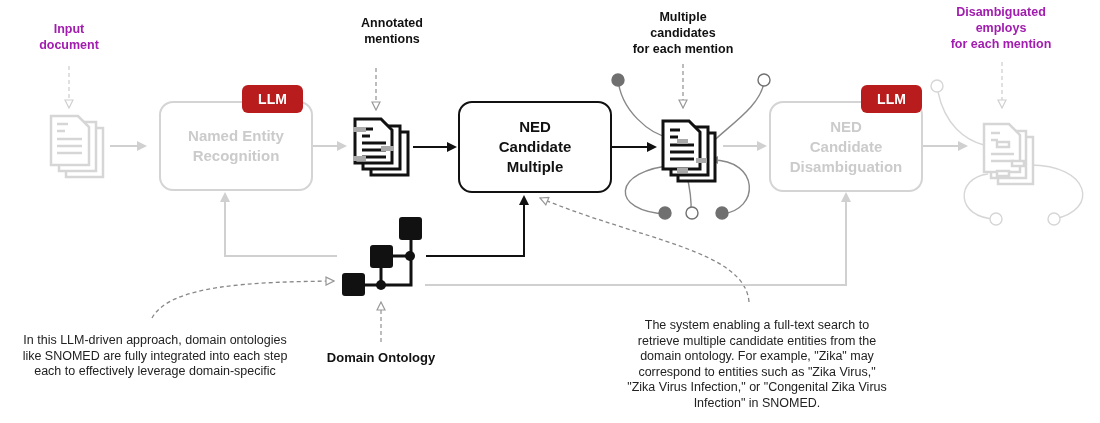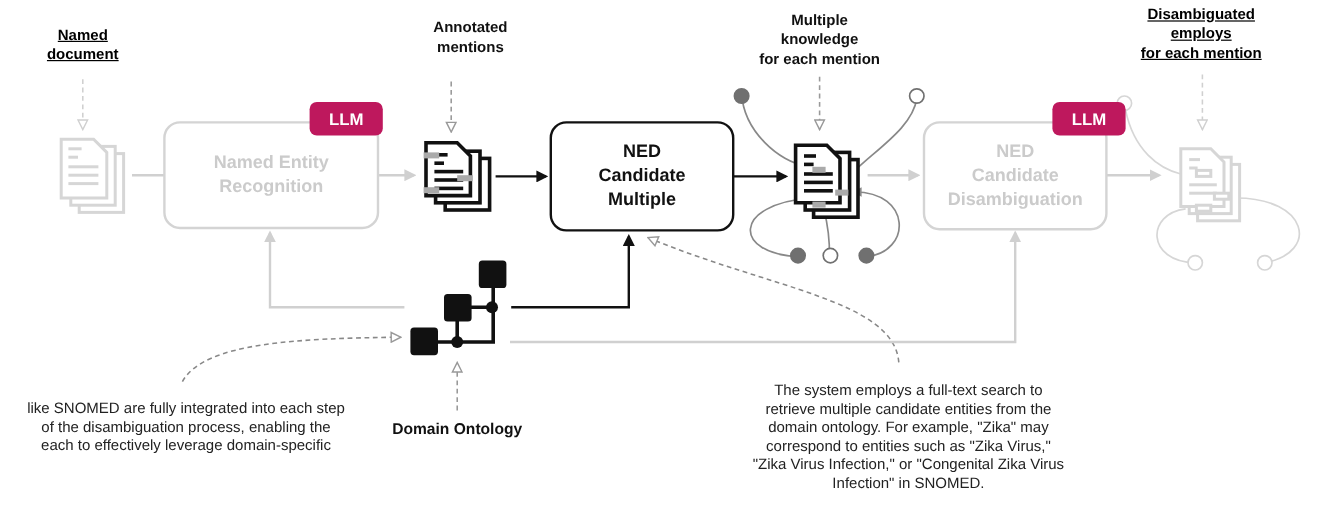--- a/index.html
+++ b/index.html
@@ -1,28 +1,28 @@
 <!DOCTYPE html>
 <html><head>
 <meta charset="utf-8">
 <style>
   html, body { margin: 0; padding: 0; background: #ffffff; }
   body { width: 1100px; height: 423px; position: relative; overflow: hidden;
          font-family: "Liberation Sans", "DejaVu Sans", sans-serif; }
   svg#diagram { position: absolute; left: 0; top: 0; }
   .lbl { position: absolute; text-align: center; font-weight: bold; font-size: 12.5px; line-height: 16px; }
-  .lbl.faded { color: #000000; text-decoration: underline; }
+  .lbl.faded { color: #a21caf; }
   .lbl.dark { color: #111111; }
   .box { position: absolute; border-radius: 14px; box-sizing: border-box;
          display: flex; align-items: center; justify-content: center; text-align: center;
          font-weight: bold; font-size: 15px; line-height: 20px; }
   .box.faded { border: 2px solid #d4d4d4; color: #cbcbcb; background: #fff; }
   .box.active { border: 2px solid #111; color: #111; background: #fff; }
-  .badge { position: absolute; background: #be185d; color: #fff; font-weight: bold; font-size: 14px;
-           border-radius: 6px; display: flex; align-items: center; justify-content: center; margin-left: 16px; }
+  .badge { position: absolute; background: #b91c1c; color: #fff; font-weight: bold; font-size: 14px;
+           border-radius: 6px; display: flex; align-items: center; justify-content: center; }
   .note { position: absolute; text-align: center; color: #222; font-size: 12.5px; line-height: 15.5px; }
 </style>
 </head>
 <body>
 
 <svg id="diagram" width="1100" height="423" viewBox="0 0 1100 423">
   <defs>
     <marker id="arrBlack" markerWidth="10" markerHeight="10" refX="8" refY="5" orient="auto" markerUnits="userSpaceOnUse">
       <path d="M0,0 L10,5 L0,10 z" fill="#111"></path>
     </marker>
@@ -144,39 +144,39 @@
     <polyline points="381,285 381,256 411,256" fill="none" stroke="#111" stroke-width="3"></polyline>
     <rect x="342" y="273" width="23" height="23" rx="3" fill="#111"></rect>
     <rect x="370" y="245" width="23" height="23" rx="3" fill="#111"></rect>
     <rect x="399" y="217" width="23" height="23" rx="3" fill="#111"></rect>
     <circle cx="381" cy="285" r="5" fill="#111"></circle>
     <circle cx="410" cy="256" r="5" fill="#111"></circle>
   </g>
 </svg>
 
 <div class="lbl faded" style="left:27px;top:21px;width:84px;">
-  <div>Named</div>
+  <div>Input</div>
   <div>document</div>
 </div>
 <div class="lbl dark" style="left:332px;top:15px;width:120px;">
   <div>Annotated</div>
   <div>mentions</div>
 </div>
 <div class="lbl dark" style="left:623px;top:9px;width:120px;">
   <div>Multiple</div>
-  <div>knowledge</div>
+  <div>candidates</div>
   <div>for each mention</div>
 </div>
 <div class="lbl faded" style="left:936px;top:4px;width:130px;">
   <div>Disambiguated</div>
   <div>employs</div>
   <div>for each mention</div>
 </div>
 
-<div class="box faded" style="left:136px;top:101px;width:180px;height:90px;">
+<div class="box faded" style="left:159px;top:101px;width:154px;height:90px;">
   <div>
     <div>Named Entity</div>
     <div>Recognition</div>
   </div>
 </div>
 <div class="badge" style="left:242px;top:85px;width:61px;height:28px;">LLM</div>
 
 <div class="box active" style="left:458px;top:101px;width:154px;height:92px;">
   <div>
     <div>NED</div>
@@ -190,24 +190,24 @@
     <div>NED</div>
     <div>Candidate</div>
     <div>Disambiguation</div>
   </div>
 </div>
 <div class="badge" style="left:861px;top:85px;width:61px;height:28px;">LLM</div>
 
 <div class="lbl dark" style="left:306px;top:350px;width:150px;font-size:13px;">Domain Ontology</div>
 
 <div class="note" style="left:0px;top:333px;width:310px;">
+  <div>In this LLM-driven approach, domain ontologies</div>
   <div>like SNOMED are fully integrated into each step</div>
-  <div>of the disambiguation process, enabling the</div>
   <div>each to effectively leverage domain-specific</div>
 </div>
 <div class="note" style="left:597px;top:318px;width:320px;">
-  <div>The system employs a full-text search to</div>
+  <div>The system enabling a full-text search to</div>
   <div>retrieve multiple candidate entities from the</div>
   <div>domain ontology. For example, "Zika" may</div>
   <div>correspond to entities such as "Zika Virus,"</div>
   <div>"Zika Virus Infection," or "Congenital Zika Virus</div>
   <div>Infection" in SNOMED.</div>
 </div>
 
 </body></html>

